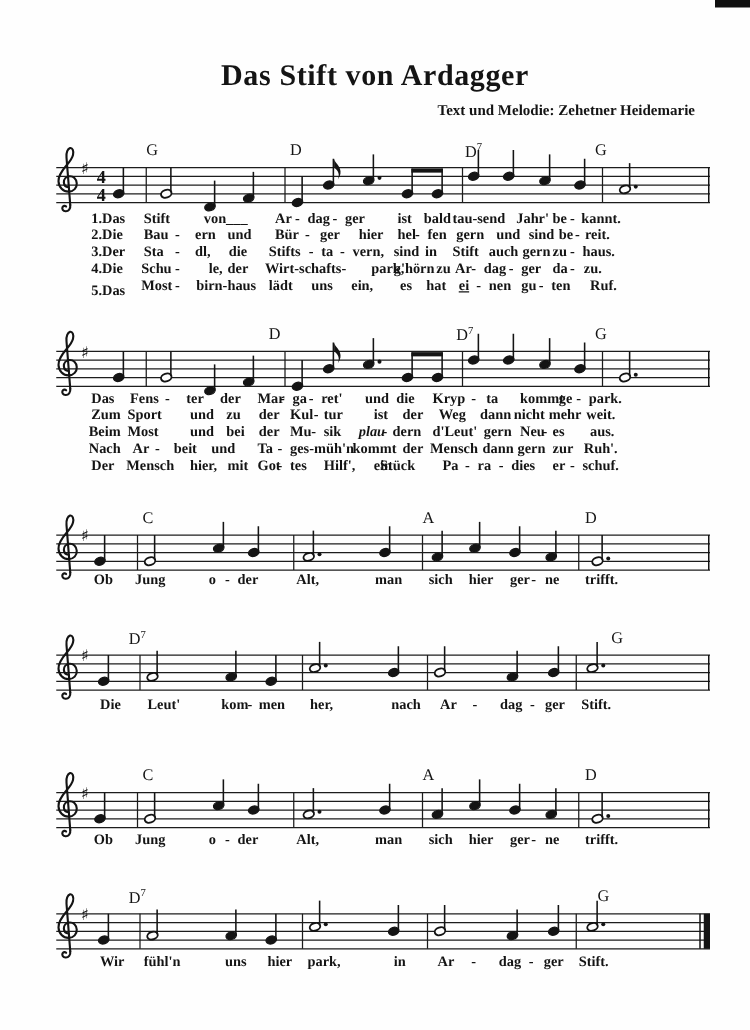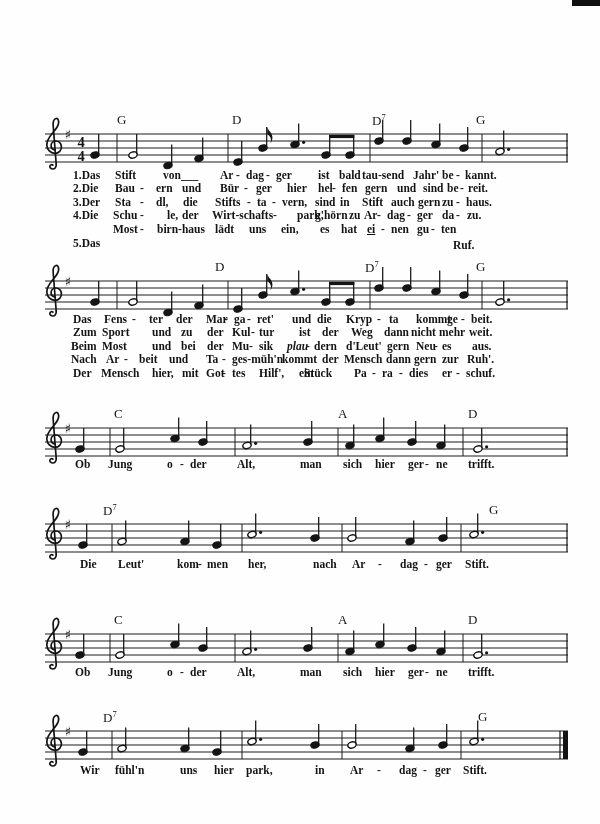--- a/index.html
+++ b/index.html
@@ -12,20 +12,22 @@
   .chord sup{font-size:8.5px;vertical-align:super;}
   .lyr{position:absolute;font-size:11.5px;font-weight:bold;line-height:12px;white-space:nowrap;}
   .corner-mark{position:absolute;background:#101010;}
   svg{position:absolute;left:0;top:0;}
   .staffline,.barline{stroke:#1c1c1c;}
 </style>
 </head>
 <body>
 
 <div id="page">
+  <div class="title" style="top:48px;">Das Stift von Ardagger</div>
+  <div class="credit" style="right:44px;top:81px;">Text und Melodie: Zehetner Heidemarie</div>
   <div class="corner-mark" style="left: 572px; top: 0px; width: 28px; height: 6px;"></div>
   <svg id="score-svg" width="600" height="824" viewBox="0 0 600 824">
       <g>
         <line x1="45" y1="134" x2="568" y2="134" stroke="#1c1c1c" stroke-width="1" class="staffline"></line>
         <line x1="45" y1="141" x2="568" y2="141" stroke="#1c1c1c" stroke-width="1" class="staffline"></line>
         <line x1="45" y1="148" x2="568" y2="148" stroke="#1c1c1c" stroke-width="1" class="staffline"></line>
         <line x1="45" y1="155" x2="568" y2="155" stroke="#1c1c1c" stroke-width="1" class="staffline"></line>
         <line x1="45" y1="162" x2="568" y2="162" stroke="#1c1c1c" stroke-width="1" class="staffline"></line>
         <g transform="translate(50 134)" fill="none" stroke="#141414" stroke-width="1.7" stroke-linecap="round">
           <path d="M 6.2 30 L 3.2 -8 C 2.8 -12 4.2 -15 6 -15.5 C 8 -16 9.2 -13 8.4 -10 C 7.8 -7.6 6 -5 3.6 -2.2"></path>
@@ -504,55 +506,55 @@
       <div class="lyr" style="left: 315px; top: 209.2px; position: absolute;">g'hörn</div>
       <div class="lyr" style="left: 349px; top: 209.2px; position: absolute;">zu</div>
       <div class="lyr" style="left: 364px; top: 209.2px; position: absolute;">Ar</div>
       <div class="lyr" style="left: 377px; top: 209.2px; position: absolute;">-</div>
       <div class="lyr" style="left: 387px; top: 209.2px; position: absolute;">dag</div>
       <div class="lyr" style="left: 407px; top: 209.2px; position: absolute;">-</div>
       <div class="lyr" style="left: 417px; top: 209.2px; position: absolute;">ger</div>
       <div class="lyr" style="left: 442px; top: 209.2px; position: absolute;">da</div>
       <div class="lyr" style="left: 456px; top: 209.2px; position: absolute;">-</div>
       <div class="lyr" style="left: 467px; top: 209.2px; position: absolute;">zu.</div>
-      <div class="lyr" style="left: 73px; top: 237px; position: absolute;">5.Das</div>
+      <div class="lyr" style="left: 73px; top: 227px; position: absolute;">5.Das</div>
       <div class="lyr" style="left: 113px; top: 222.6px; position: absolute;">Most</div>
       <div class="lyr" style="left: 140px; top: 222.6px; position: absolute;">-</div>
       <div class="lyr" style="left: 157px; top: 222.6px; position: absolute;">birn-haus</div>
       <div class="lyr" style="left: 215px; top: 222.6px; position: absolute;">lädt</div>
       <div class="lyr" style="left: 249px; top: 222.6px; position: absolute;">uns</div>
       <div class="lyr" style="left: 281px; top: 222.6px; position: absolute;">ein,</div>
       <div class="lyr" style="left: 320px; top: 222.6px; position: absolute;">es</div>
       <div class="lyr" style="left: 341px; top: 222.6px; position: absolute;">hat</div>
       <div class="lyr" style="left: 367px; top: 222.6px; position: absolute; text-decoration: underline;">ei</div>
       <div class="lyr" style="left: 381px; top: 222.6px; position: absolute;">-</div>
       <div class="lyr" style="left: 391px; top: 222.6px; position: absolute;">nen</div>
       <div class="lyr" style="left: 417px; top: 222.6px; position: absolute;">gu</div>
       <div class="lyr" style="left: 431px; top: 222.6px; position: absolute;">-</div>
       <div class="lyr" style="left: 441px; top: 222.6px; position: absolute;">ten</div>
-      <div class="lyr" style="left: 453px; top: 222.6px; position: absolute; margin-top: 16px;">Ruf.</div>
+      <div class="lyr" style="left: 472px; top: 222.6px; position: absolute;">Ruf.</div>
       <div class="lyr" style="left: 73px; top: 313px; position: absolute;">Das</div>
       <div class="lyr" style="left: 104px; top: 313px; position: absolute;">Fens</div>
       <div class="lyr" style="left: 132px; top: 313px; position: absolute;">-</div>
       <div class="lyr" style="left: 149px; top: 313px; position: absolute;">ter</div>
       <div class="lyr" style="left: 176px; top: 313px; position: absolute;">der</div>
       <div class="lyr" style="left: 206px; top: 313px; position: absolute;">Mar</div>
       <div class="lyr" style="left: 224px; top: 313px; position: absolute;">-</div>
       <div class="lyr" style="left: 234px; top: 313px; position: absolute;">ga</div>
       <div class="lyr" style="left: 247px; top: 313px; position: absolute;">-</div>
       <div class="lyr" style="left: 257px; top: 313px; position: absolute;">ret'</div>
       <div class="lyr" style="left: 292px; top: 313px; position: absolute;">und</div>
       <div class="lyr" style="left: 317px; top: 313px; position: absolute;">die</div>
       <div class="lyr" style="left: 346px; top: 313px; position: absolute;">Kryp</div>
       <div class="lyr" style="left: 377px; top: 313px; position: absolute;">-</div>
       <div class="lyr" style="left: 389px; top: 313px; position: absolute;">ta</div>
       <div class="lyr" style="left: 416px; top: 313px; position: absolute;">kommt</div>
       <div class="lyr" style="left: 447px; top: 313px; position: absolute;">ge</div>
       <div class="lyr" style="left: 461px; top: 313px; position: absolute;">-</div>
-      <div class="lyr" style="left: 471px; top: 313px; position: absolute;">beit.</div>
+      <div class="lyr" style="left: 471px; top: 313px; position: absolute;">park.</div>
       <div class="lyr" style="left: 73px; top: 326.4px; position: absolute;">Zum</div>
       <div class="lyr" style="left: 102px; top: 326.4px; position: absolute;">Sport</div>
       <div class="lyr" style="left: 152px; top: 326.4px; position: absolute;">und</div>
       <div class="lyr" style="left: 181px; top: 326.4px; position: absolute;">zu</div>
       <div class="lyr" style="left: 207px; top: 326.4px; position: absolute;">der</div>
       <div class="lyr" style="left: 232px; top: 326.4px; position: absolute;">Kul</div>
       <div class="lyr" style="left: 251px; top: 326.4px; position: absolute;">-</div>
       <div class="lyr" style="left: 259px; top: 326.4px; position: absolute;">tur</div>
       <div class="lyr" style="left: 299px; top: 326.4px; position: absolute;">ist</div>
       <div class="lyr" style="left: 322px; top: 326.4px; position: absolute;">der</div>

